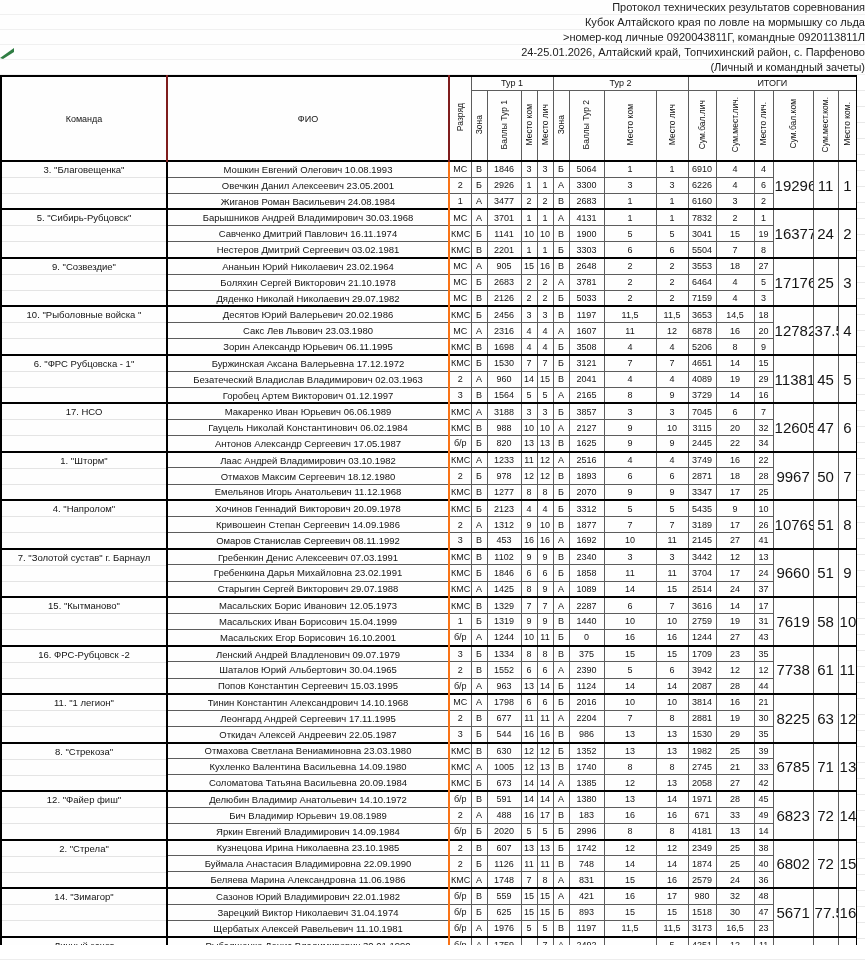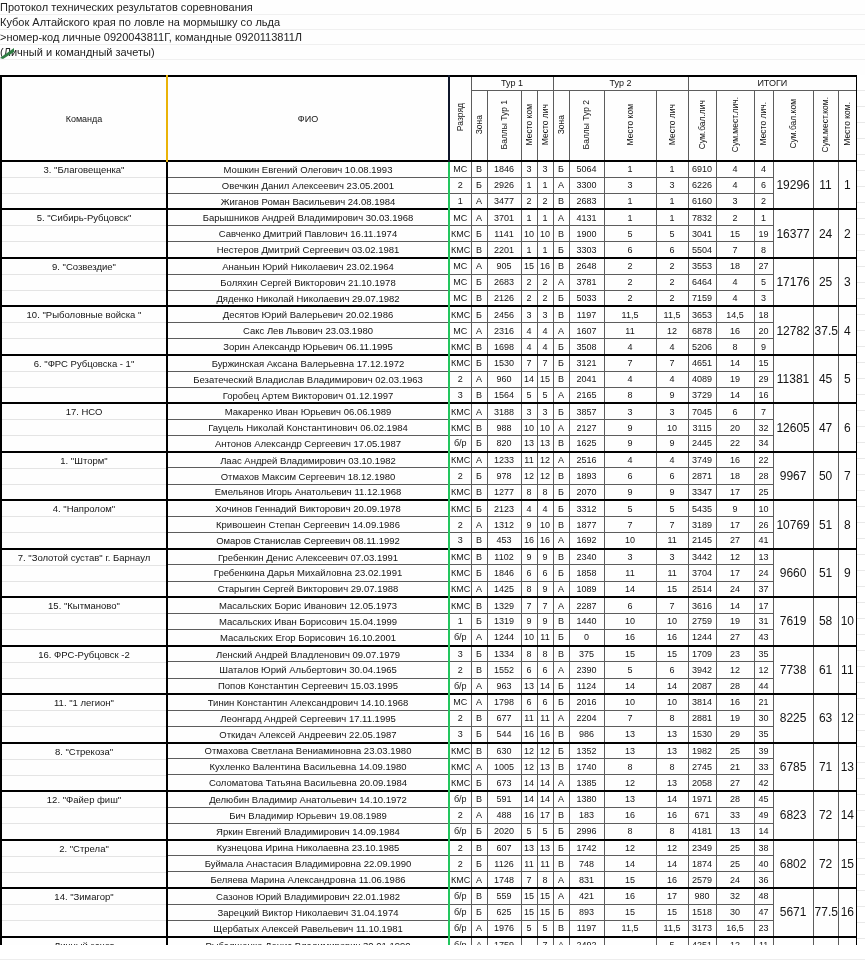--- a/index.html
+++ b/index.html
@@ -2,21 +2,21 @@
 <html><head>
 <meta charset="utf-8">
 <style>
   * { margin:0; padding:0; box-sizing:border-box; }
   html,body { background:#ffffff; }
   body { width:865px; height:960px; font-family:"Liberation Sans", sans-serif; }
   .page { position:relative; width:865px; height:960px; background:#fefefe; overflow:hidden; }
 
   
   .doc-header { position:absolute; top:0; left:0; width:865px; }
-  .doc-header .line { height:15px; line-height:15px; text-align:left; font-size:11px; color:#222; border-bottom:1px solid #f0f0f0; white-space:nowrap; overflow:hidden; }
+  .doc-header .line { height:15px; line-height:15px; text-align:right; font-size:11px; color:#222; border-bottom:1px solid #f0f0f0; white-space:nowrap; overflow:hidden; }
 
   
   .green-mark { position:absolute; left:0; top:45px; width:16px; height:16px; }
 
   
   .right-strip { position:absolute; left:857px; top:75px; width:8px; height:870px;
     background:repeating-linear-gradient(to bottom, #ffffff 0px, #ffffff 15px, #e9e9e9 15px, #e9e9e9 16px); }
   .bottom-strip { position:absolute; left:0; top:945px; width:865px; height:15px;
     border-bottom:1px solid #ededed; background:#fff; }
 
@@ -28,32 +28,33 @@
   .protocol thead tr.hrow1 { height:14px; }
   .protocol thead tr.hrow2 { height:71px; }
   .protocol thead th { font-size:9px; }
   .protocol thead tr.hrow2 th { border-bottom:2px solid #000; }
   th.vert { padding:0; }
   th.vert span { display:inline-block; writing-mode:vertical-rl; transform:rotate(180deg); font-size:8.5px; max-height:69px; line-height:1; }
   .protocol tr.data-row { height:16.16px; }
   .protocol tr.group-start td { border-top:2px solid #000; }
   td.team-cell { border-right:2px solid #000; vertical-align:top; font-size:9.5px; line-height:15px;
     background-image:repeating-linear-gradient(to bottom, transparent 0px, transparent 15px, #e4e4e4 15px, #e4e4e4 16px); }
-  td.fio-cell { border-right:2px solid #22c55e; font-size:9.5px; }
-  td.total-cell { font-size:12px; }
+  td.fio-cell { border-right:2px solid #f97316; font-size:9.5px; }
+  td.total-cell { font-size:15px; }
 </style>
 </head>
 <body>
 
 <div class="page">
 
   <div class="doc-header">
     <div class="line">Протокол технических результатов соревнования</div>
     <div class="line">Кубок Алтайского края по ловле на мормышку со льда</div>
     <div class="line">&gt;номер-код личные 0920043811Г, командные 0920113811Л</div>
+    <div class="line">24-25.01.2026, Алтайский край, Топчихинский район, с. Парфеново</div>
     <div class="line">(Личный и командный зачеты)</div>
   </div>
 
   <div class="green-mark">
     <svg width="16" height="16" viewBox="0 0 16 16">
       <path d="M0,13 L14,3 L14,7 L3,14 Z" fill="#2f7d43"></path>
     </svg>
   </div>
 
   <table class="protocol">
@@ -71,22 +72,22 @@
         <col style="width:32px">
       <col style="width:28px">
         <col style="width:38px">
         <col style="width:19px">
       <col style="width:40px">
         <col style="width:25px">
         <col style="width:19px">
     </colgroup>
     <thead>
       <tr class="hrow1">
-        <th rowspan="2" style="border-right:2px solid #eab308">Команда</th>
-        <th rowspan="2" style="border-right:2px solid #0f172a">ФИО</th>
+        <th rowspan="2" style="border-right:2px solid #7f1d1d">Команда</th>
+        <th rowspan="2" style="border-right:2px solid #7f1d1d">ФИО</th>
         <th rowspan="2" class="vert"><span>Разряд</span></th>
         <th colspan="4">Тур 1</th>
         <th colspan="4">Тур 2</th>
         <th colspan="6">ИТОГИ</th>
       </tr>
       <tr class="hrow2">
         <th class="vert"><span>Зона</span></th>
         <th class="vert"><span>Баллы Тур 1</span></th>
         <th class="vert"><span>Место ком</span></th>
         <th class="vert"><span>Место лич</span></th>

